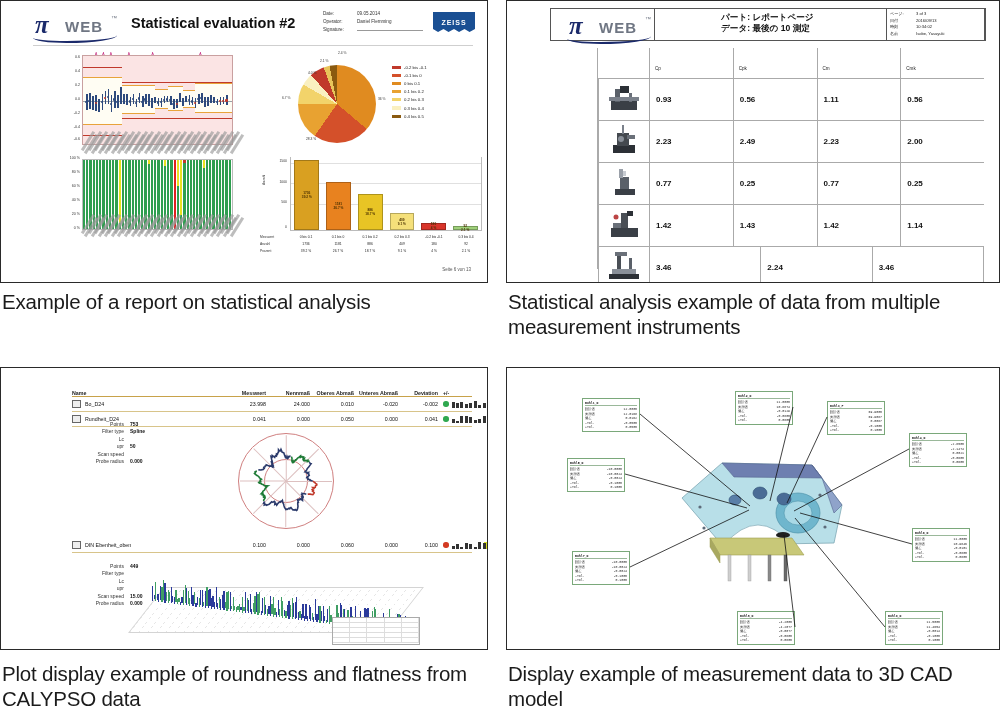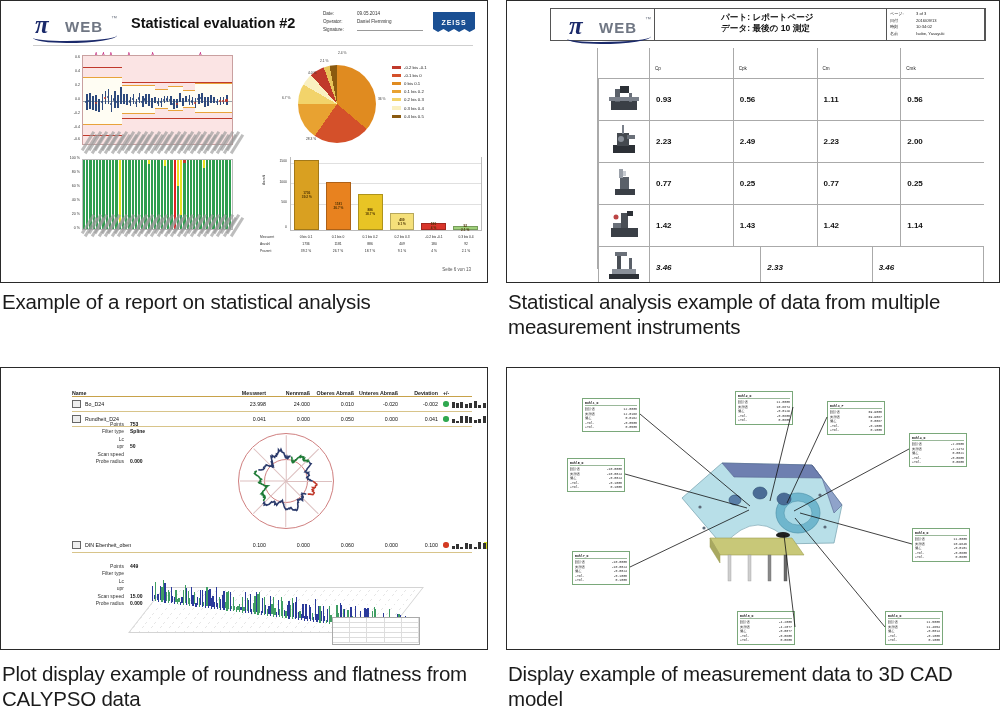--- a/index.html
+++ b/index.html
@@ -162,21 +162,21 @@
   .p2-info-cell { width:98px; border-right:none; padding:2px 0 0 3px; }
   .p2-title-line { font-size:8.6px; font-weight:bold; color:#111; line-height:11px;margin-left:44px; }
   .p2-info-row { display:flex; font-size:4.1px; line-height:6.6px; color:#222; }
   .p2-info-row .k { width:26px; flex:0 0 26px; }
   .p2-table { position:absolute; left:85px; top:42px; right:10px; bottom:8px;
               border-left:0.7px solid #aaa; }
   .p2-thead { display:flex; height:30px; }
   .p2-thead .th { flex:1 1 0; border-right:0.7px solid #aaa; font-size:4.6px;
                   color:#222; padding:18px 0 0 5px; }
   .p2-row { display:flex; height:42px; border-top:0.7px solid #aaa; }
-  .p2-row:last-child { border-bottom:0.7px solid #aaa;font-style:italic; }
+  .p2-row:last-child { border-bottom:0.7px solid #aaa; }
   .p2-icon-cell { width:52px; flex:0 0 52px; border-right:0.7px solid #aaa;
                   border-left:0.7px solid #aaa; position:relative; }
   .p2-cell { flex:1 1 0; border-right:0.7px solid #aaa; font-size:8px;
              font-weight:bold; color:#111; display:flex; align-items:center; padding-left:6px; }
   .cmm { position:absolute; left:50%; top:50%; transform:translate(-50%,-50%); }
 
   
   .p3-sheet { position:absolute; inset:5px; }
   .p3-table { position:absolute; left:66px; top:6px; right:10px; }
   .p3-head { display:flex; align-items:flex-end; height:18px;
@@ -864,21 +864,21 @@
               <div class="p2-icon-cell">
                 <span class="cmm"><svg width="34" height="30" viewBox="0 0 34 30">
                     <rect x="2" y="24" width="30" height="5" fill="#2c3036"></rect>
                     <rect x="5" y="19" width="24" height="5" fill="#8a9099"></rect>
                     <rect x="10" y="4" width="4" height="15" fill="#4a4f56"></rect>
                     <rect x="8" y="2" width="12" height="4" fill="#6a7079"></rect>
                     <rect x="22" y="8" width="3" height="11" fill="#5a6069"></rect>
                   </svg></span>
               </div>
               <div class="p2-cell">3.46</div>
-              <div class="p2-cell">2.33</div>
+              <div class="p2-cell">2.24</div>
               <div class="p2-cell">3.46</div>
             </div>
           </div>
       </div>
     </div>
   </div>
 
   <div class="panel" id="panel-3">
     <div class="p3-sheet">
       <div class="p3-table">

